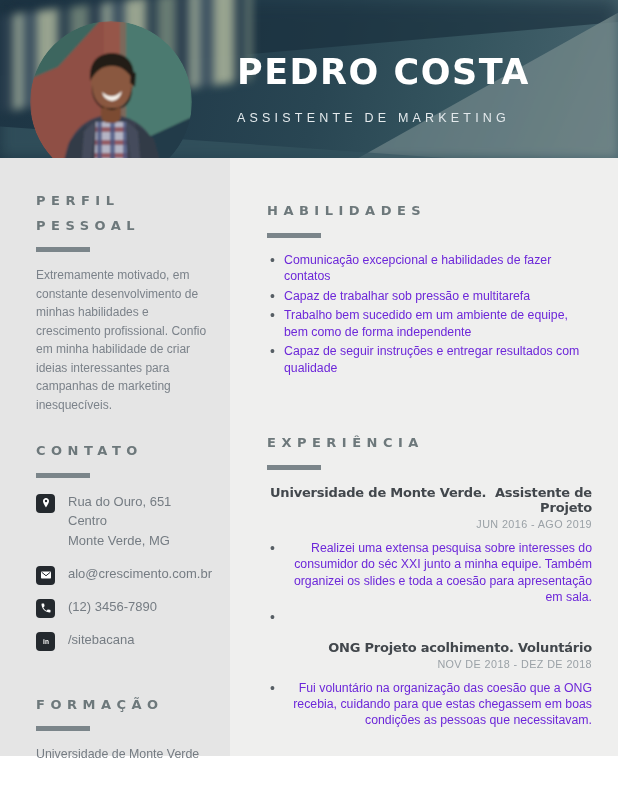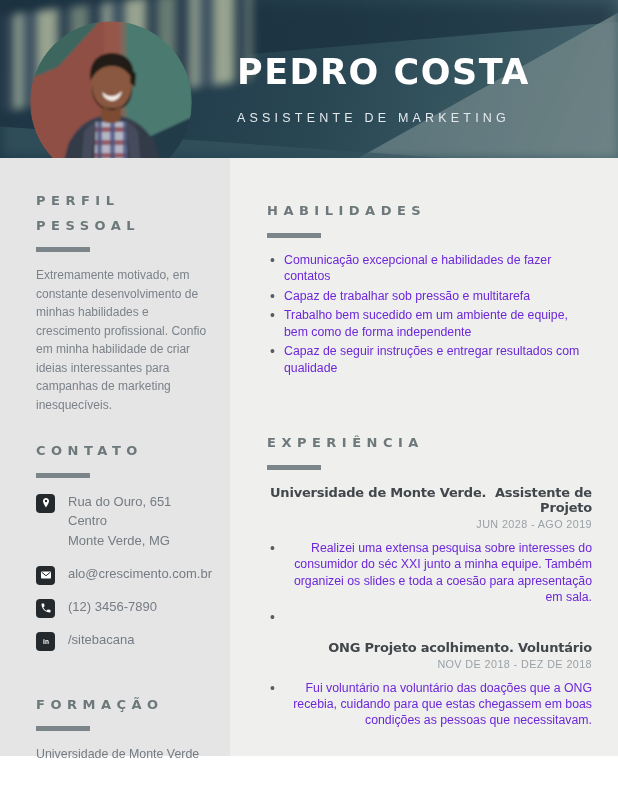--- a/index.html
+++ b/index.html
@@ -249,32 +249,32 @@
           <li>Capaz de seguir instruções e entregar resultados com qualidade</li>
         </ul>
       </section>
 
       <section class="exp-sec">
         <h2 class="sec-heading">EXPERIÊNCIA</h2>
         <div class="rule"></div>
 
         <div class="job">
           <div class="job-title">Universidade de Monte Verde.  Assistente de Projeto</div>
-          <div class="job-date">JUN 2028 - AGO 2019</div>
+          <div class="job-date">JUN 2016 - AGO 2019</div>
           <ul class="bullet-list">
             <li>Realizei uma extensa pesquisa sobre interesses do consumidor do séc XXI junto a minha equipe. Também organizei os slides e toda a coesão para apresentação em sala.</li>
             <li></li>
           </ul>
         </div>
 
         <div class="job">
           <div class="job-title">ONG Projeto acolhimento. Voluntário</div>
           <div class="job-date">NOV DE 2018 - DEZ DE 2018</div>
           <ul class="bullet-list">
-            <li>Fui voluntário na voluntário das doações que a ONG recebia, cuidando para que estas chegassem em boas condições as pessoas que necessitavam.</li>
+            <li>Fui voluntário na organização das coesão que a ONG recebia, cuidando para que estas chegassem em boas condições as pessoas que necessitavam.</li>
           </ul>
         </div>
 
       </section>
 
     </div>
   </div>
 </div>
 
 </body></html>

